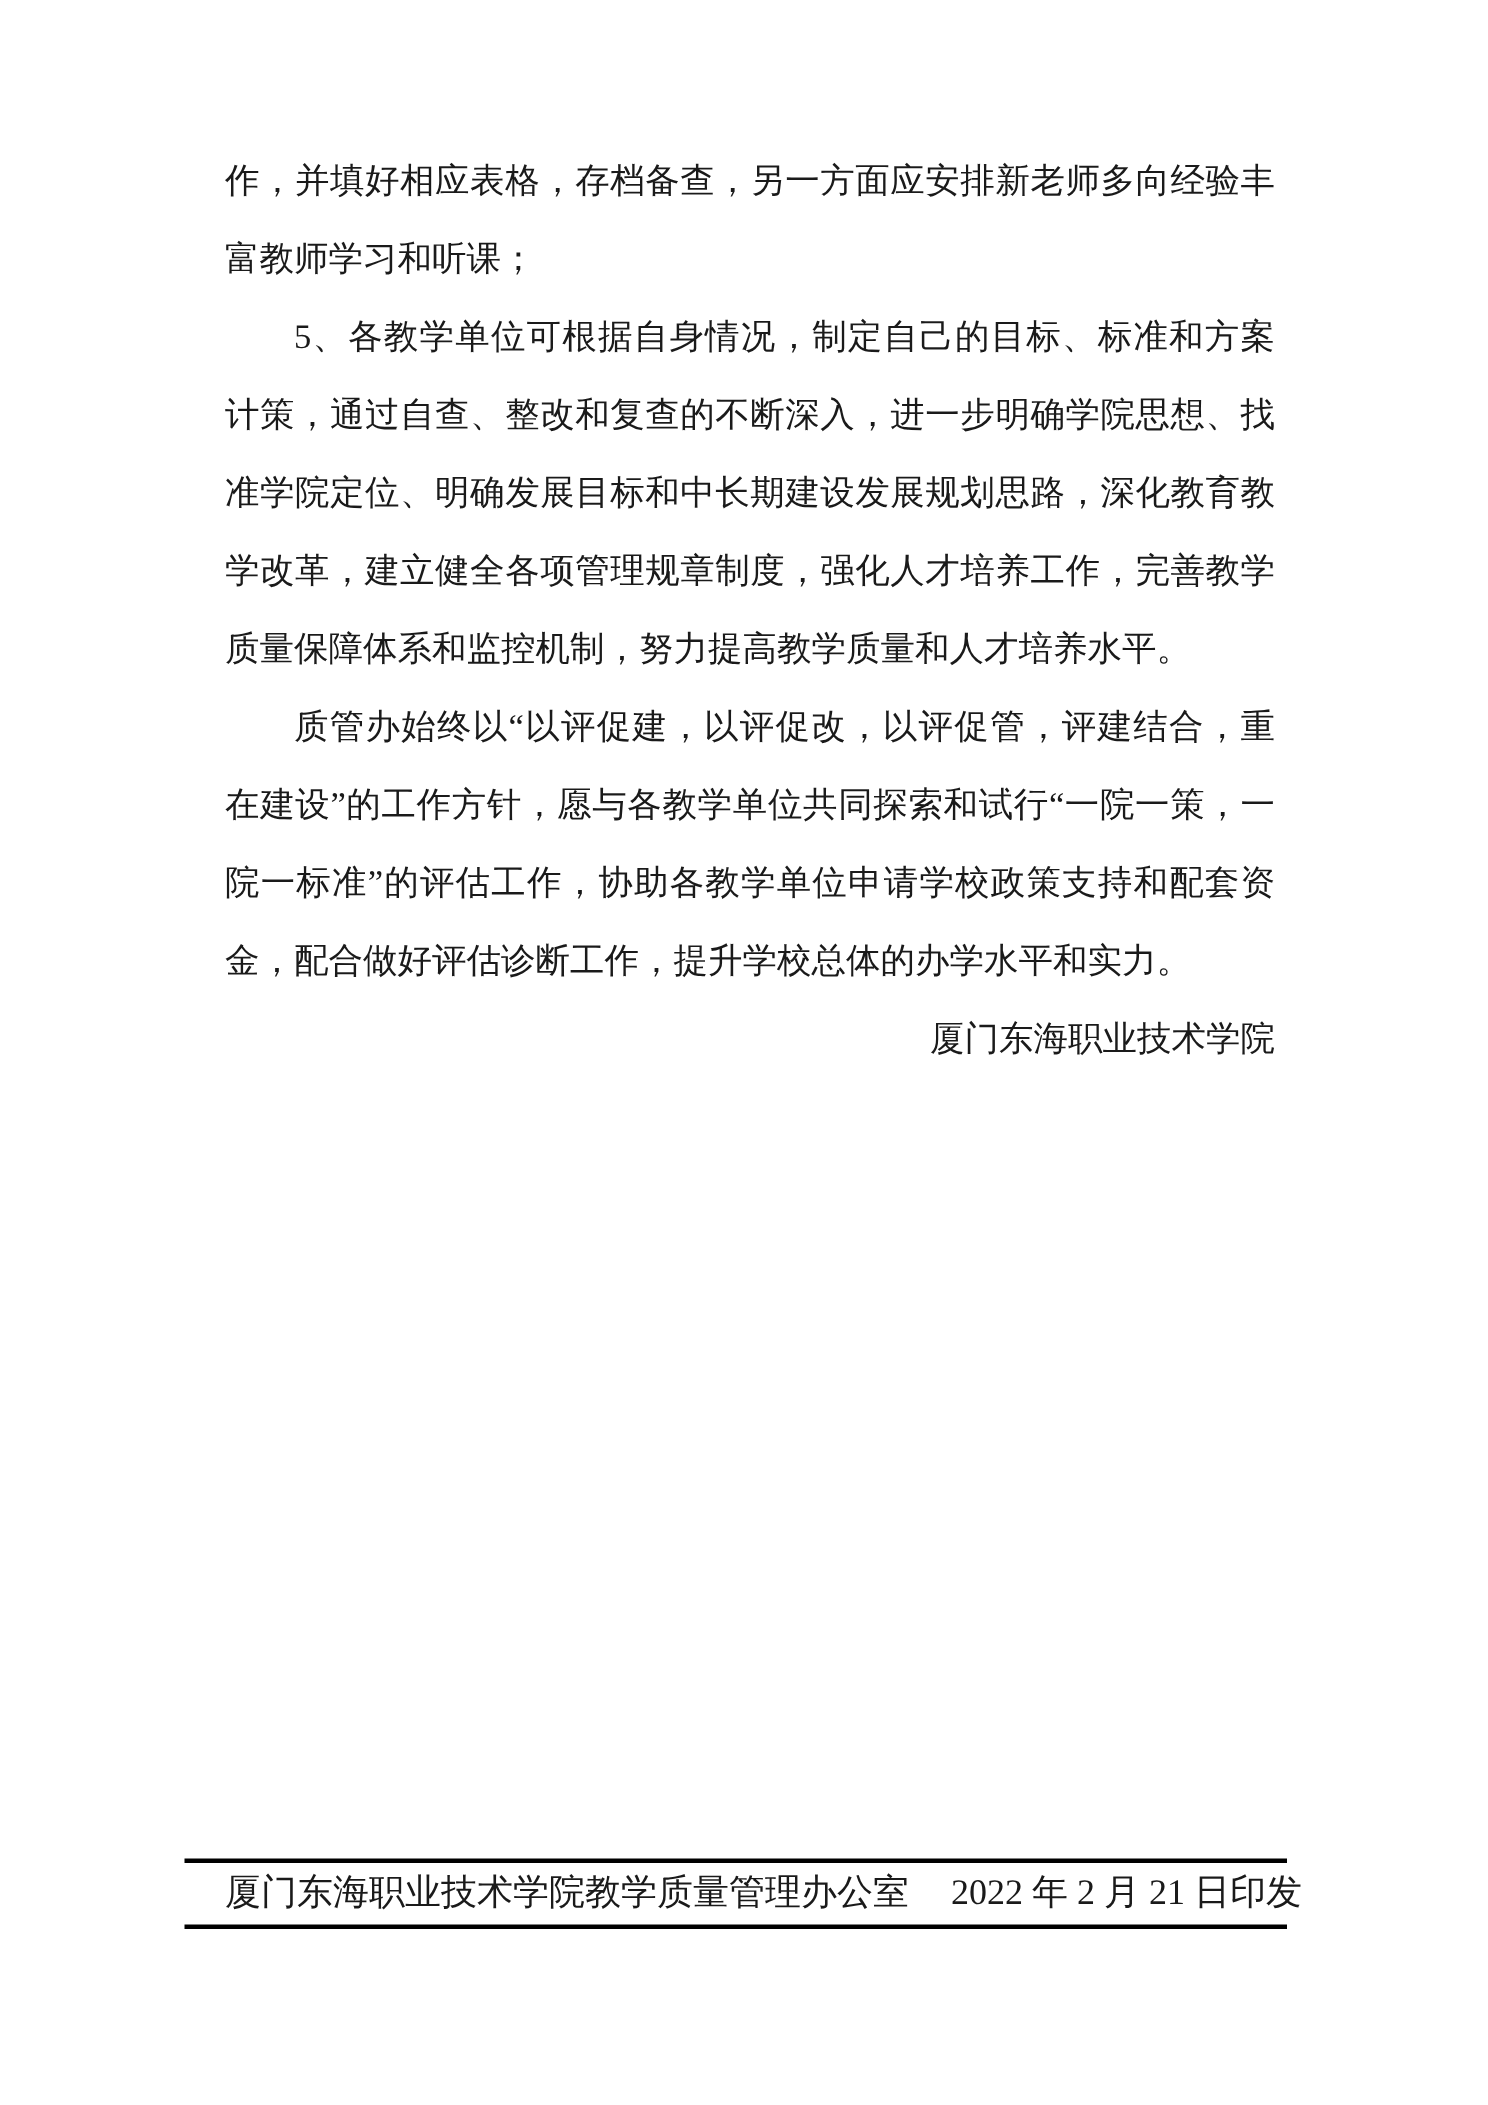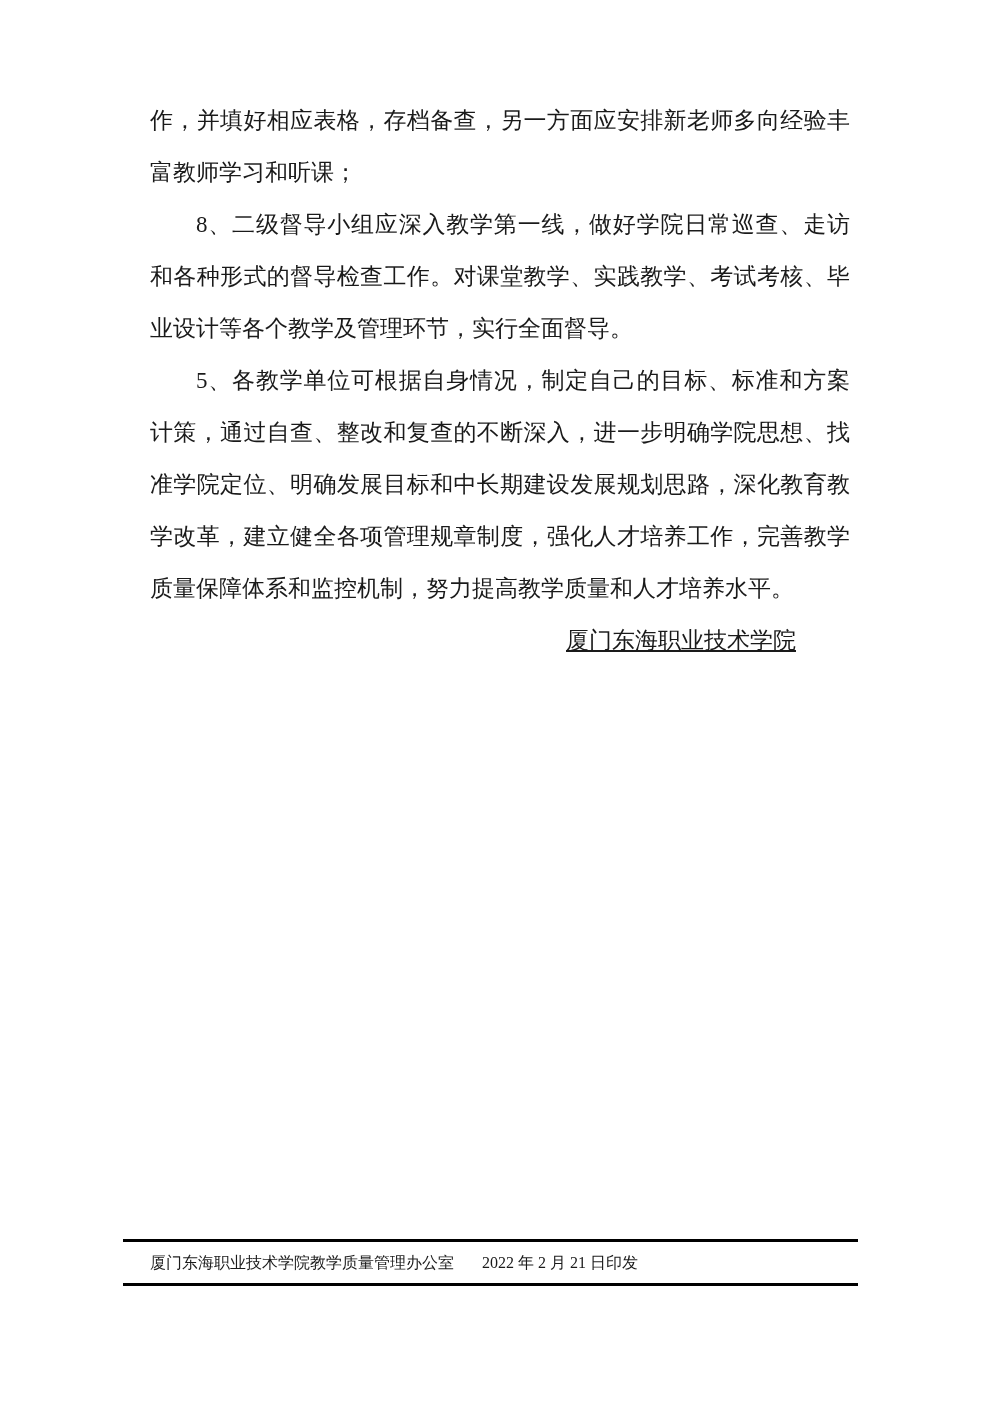--- a/index.html
+++ b/index.html
@@ -32,55 +32,54 @@
     text-justify: inter-ideograph;
     word-break: break-all;
   }
   .content p.indent {
     text-indent: 2em;
   }
   .signature {
     width: 284px;
     margin-left: auto;
     margin-right: 0;
-    text-align: left;
+    text-align: right;
     font-size: 23px;
     line-height: 52px;
-    text-decoration: underline;
   }
   .signature div {
     white-space: nowrap;
   }
   .colophon {
     position: absolute;
     left: 123px;
     top: 1239px;
     width: 735px;
     height: 47px;
     border-top: 3px solid #000000;
     border-bottom: 3px solid #000000;
     display: flex;
     align-items: flex-end;
     padding-left: 27px;
-    font-size: 16px;
+    font-size: 24px;
     line-height: 41px;
     white-space: nowrap;
     color: #1a1a1a;
   }
   .colophon .issuer { margin-right: 28px; }
 </style>
 </head>
 <body>
 
 <div class="page">
 
   <div class="content">
     <p>作，并填好相应表格，存档备查，另一方面应安排新老师多向经验丰富教师学习和听课；</p>
-    <p class="indent">8、二级督导小组应深入教学第一线，做好学院日常巡查、走访和各种形式的督导检查工作。对课堂教学、实践教学、考试考核、毕业设计等各个教学及管理环节，实行全面督导。</p>
     <p class="indent">5、各教学单位可根据自身情况，制定自己的目标、标准和方案计策，通过自查、整改和复查的不断深入，进一步明确学院思想、找准学院定位、明确发展目标和中长期建设发展规划思路，深化教育教学改革，建立健全各项管理规章制度，强化人才培养工作，完善教学质量保障体系和监控机制，努力提高教学质量和人才培养水平。</p>
+    <p class="indent">质管办始终以“以评促建，以评促改，以评促管，评建结合，重在建设”的工作方针，愿与各教学单位共同探索和试行“一院一策，一院一标准”的评估工作，协助各教学单位申请学校政策支持和配套资金，配合做好评估诊断工作，提升学校总体的办学水平和实力。</p>
 
     <div class="signature">
       <div>厦门东海职业技术学院</div>
     </div>
   </div>
 
   <div class="colophon">
     <span class="issuer">厦门东海职业技术学院教学质量管理办公室</span>
     <span>2022 年 2 月 21 日印发</span>
   </div>

